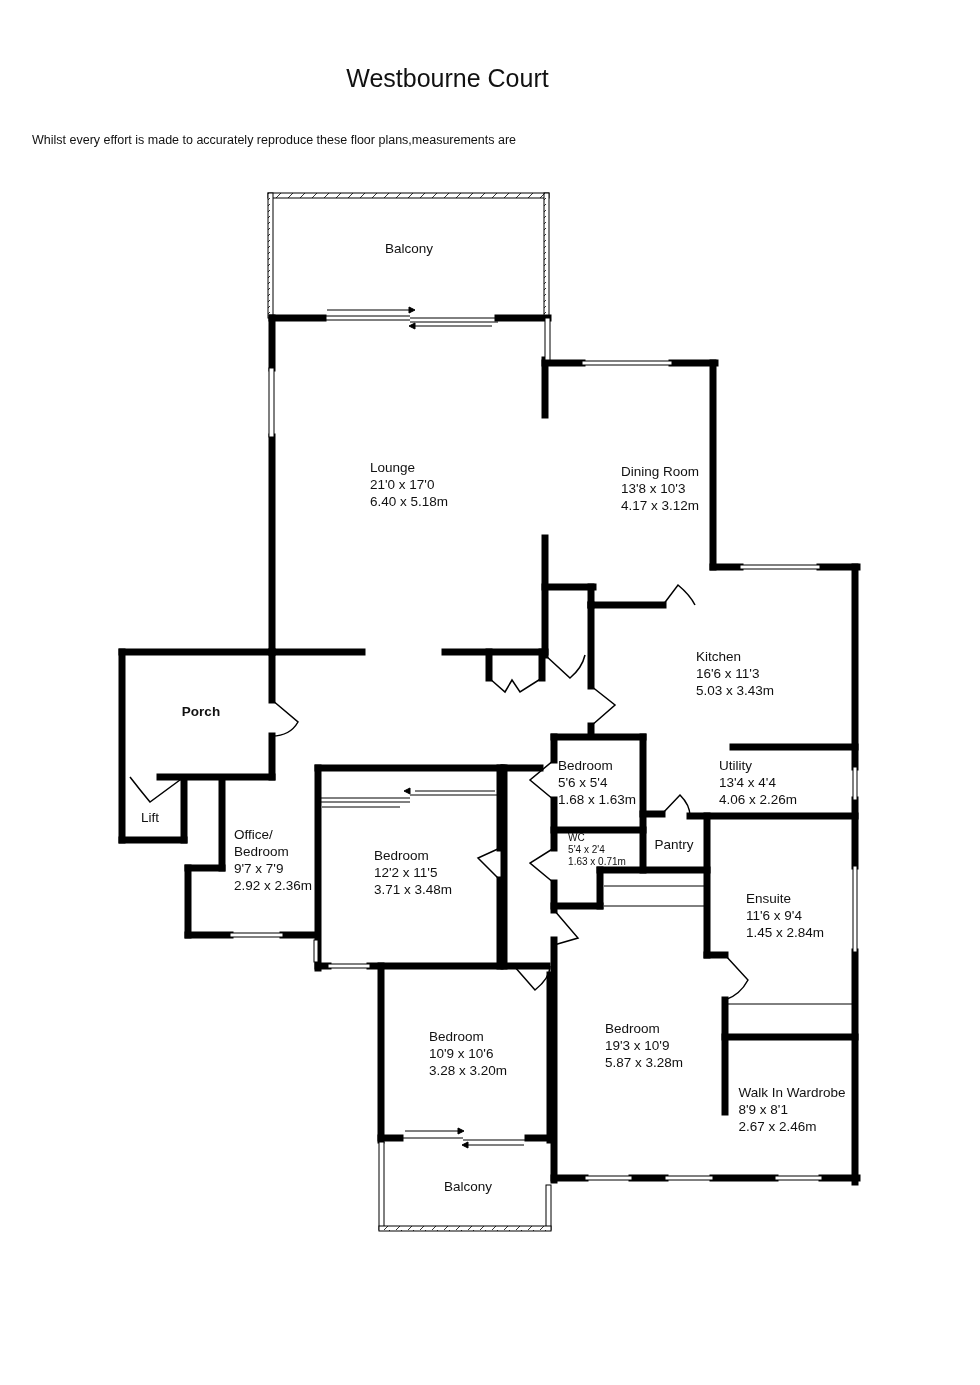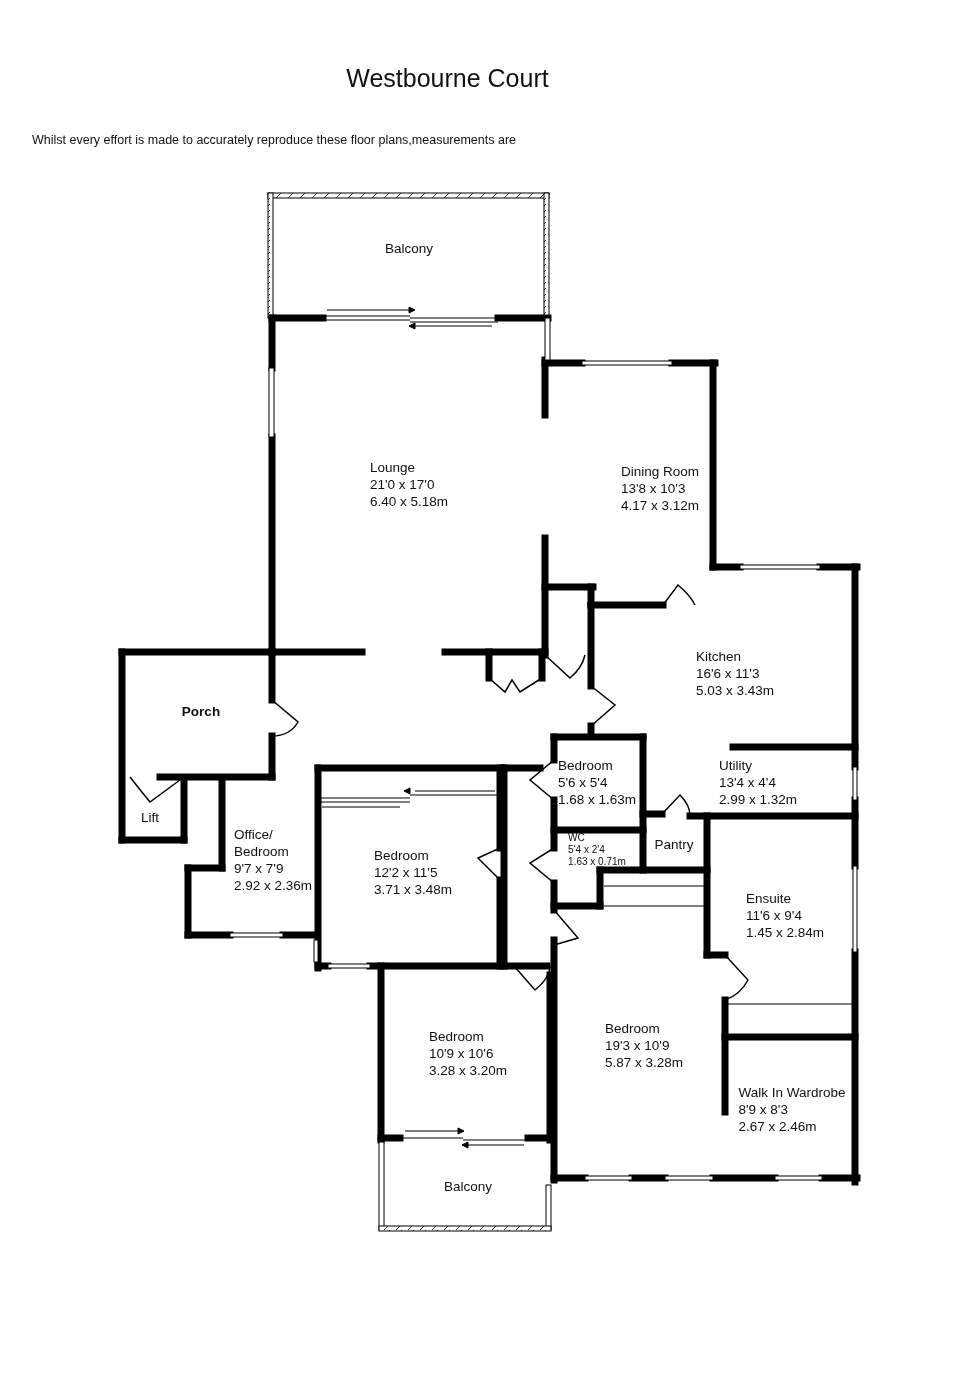--- a/index.html
+++ b/index.html
@@ -208,21 +208,21 @@
   <div>Lift</div>
 </div>
 <div class="room-label" style="left:597px;top:757px;">
   <div>Bedroom</div>
   <div>5'6 x 5'4</div>
   <div>1.68 x 1.63m</div>
 </div>
 <div class="room-label" style="left:758px;top:757px;">
   <div>Utility</div>
   <div>13'4 x 4'4</div>
-  <div>2.99 x 1.32m</div>
+  <div>4.06 x 2.26m</div>
 </div>
 <div class="room-label small" style="left:597px;top:832px;">
   <div>WC</div>
   <div>5'4 x 2'4</div>
   <div>1.63 x 0.71m</div>
 </div>
 <div class="room-label" style="left:674px;top:836px;">
   <div>Pantry</div>
 </div>
 <div class="room-label" style="left:273px;top:826px;">
@@ -246,18 +246,18 @@
   <div>19'3 x 10'9</div>
   <div>5.87 x 3.28m</div>
 </div>
 <div class="room-label" style="left:468px;top:1028px;">
   <div>Bedroom</div>
   <div>10'9 x 10'6</div>
   <div>3.28 x 3.20m</div>
 </div>
 <div class="room-label" style="left:792px;top:1084px;">
   <div>Walk In Wardrobe</div>
-  <div>8'9 x 8'3</div>
+  <div>8'9 x 8'1</div>
   <div>2.67 x 2.46m</div>
 </div>
 <div class="room-label" style="left:468px;top:1178px;">
   <div>Balcony</div>
 </div>
 
 </body></html>

